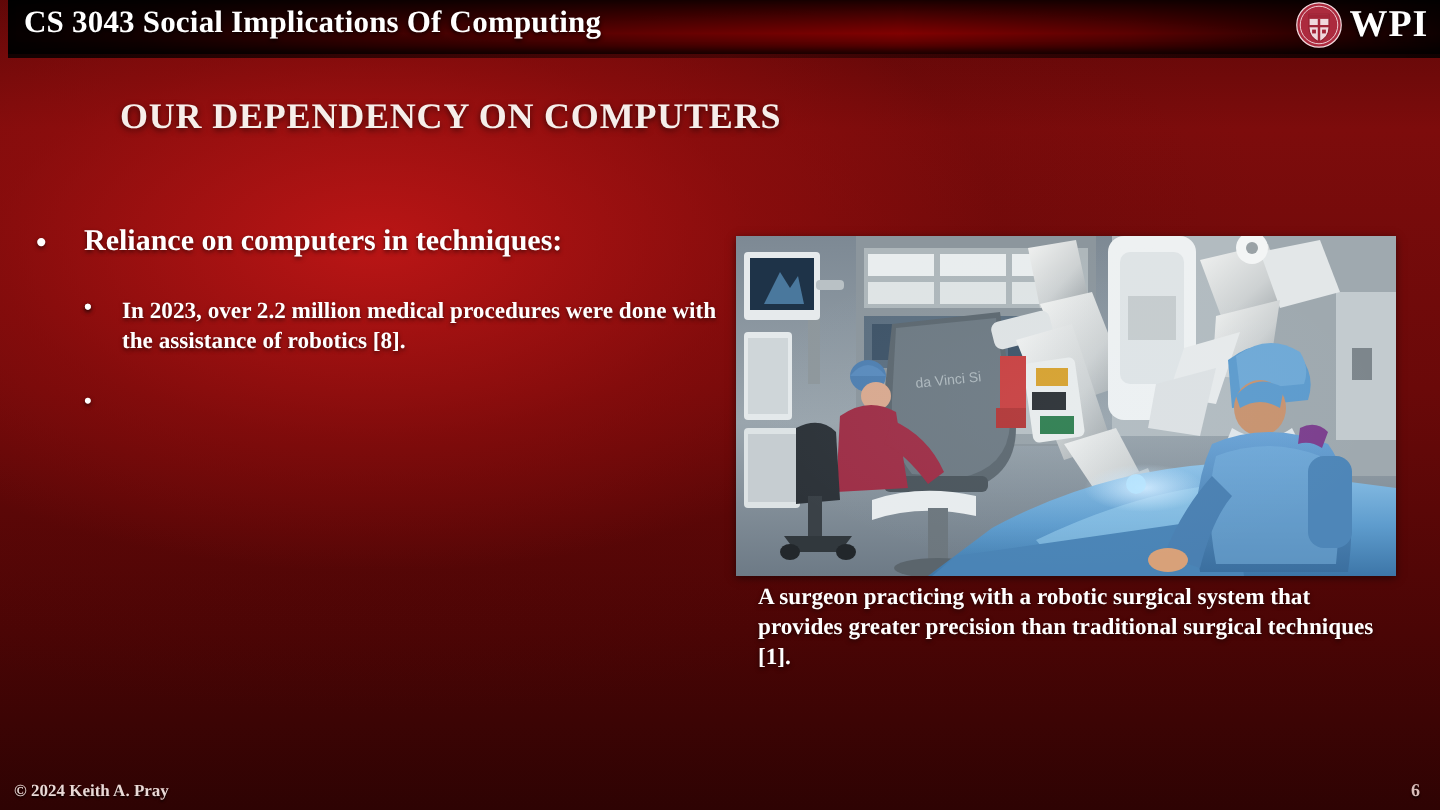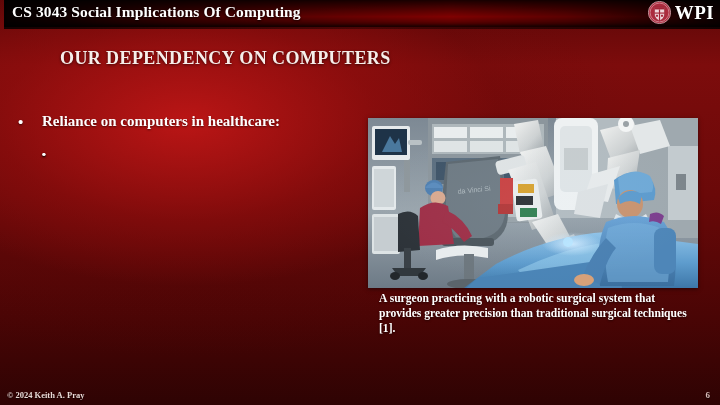--- a/index.html
+++ b/index.html
@@ -204,31 +204,32 @@
       <span id="wpi-wordmark">WPI</span>
     </div>
   </div>
 
   <div id="slide-title">OUR DEPENDENCY ON COMPUTERS</div>
 
   <div id="body-col">
 
     <div class="bullet-l1">
       <span class="dot">•</span>
-      <span>Reliance on computers in healthcare:</span>
+      <span>Reliance on computers in techniques:</span>
     </div>
 
     <div class="sub-list">
 
       <div class="bullet-l2">
         <span class="dot">•</span>
       </div>
 
       <div class="bullet-l2">
         <span class="dot">•</span>
+        <span>In 2023, over 2.2 million medical procedures were done with the assistance of robotics [8].</span>
       </div>
 
       <div class="bullet-l2">
         <span class="dot">•</span>
       </div>
 
     </div>
   </div>
 
   <div id="picture-frame">

